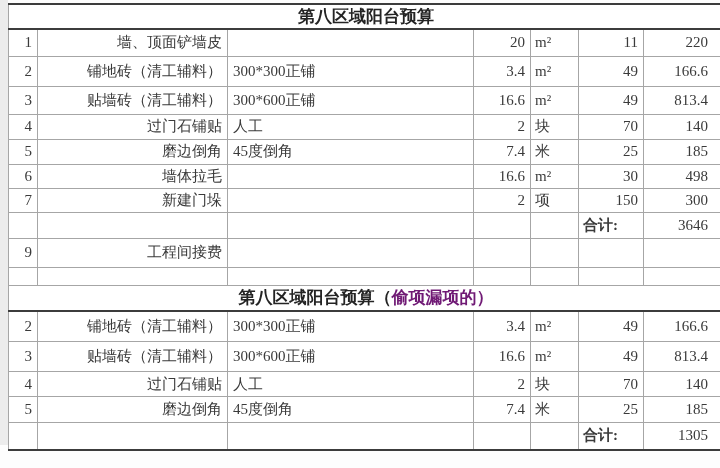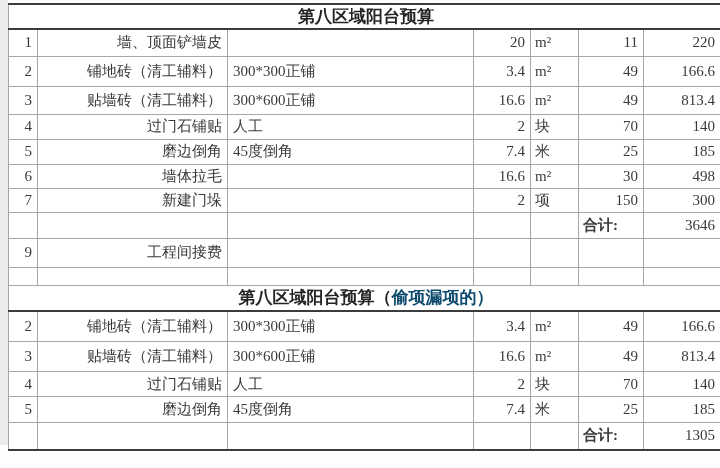--- a/index.html
+++ b/index.html
@@ -34,41 +34,41 @@
     white-space:nowrap;
     overflow:hidden;
     vertical-align:middle;
   }
   .c-num   { text-align:right; }
   .c-item  { text-align:right;  }
   .c-spec  { text-align:left;  }
   .c-qty   { text-align:right; }
   .c-unit  { text-align:left;  padding-left:4px; }
   .c-price { text-align:right; }
-  .c-total { text-align:right; padding-right:5px; }
+  .c-total { text-align:right; padding-right:12px; }
   .sum-label { text-align:left; padding-left:4px;font-weight:bold; }
 
   .title-cell {
     text-align:center;
     font-weight:bold;
     font-size:17px;
     color:#242424;
     border-left:1px solid #a6a6a6;
     border-right:1px solid #a6a6a6;
     padding-left:8px;
   }
   .t1-title .title-cell {
     border-top:2px solid #3c3c3c;
     border-bottom:2px solid #3c3c3c;
   }
   .t2-title .title-cell {
     border-top:none;
     border-bottom:2px solid #3c3c3c;
   }
-  .t2-title .red-part { color:#0c4a6e; }
+  .t2-title .red-part { color:#701a75; }
   .t2 tr:last-child td { border-bottom:2px solid #3c3c3c; }
 </style>
 </head>
 <body>
 
 <div class="screen">
   <div class="gutter"></div>
   <div class="sheet">
 
     <table class="t1">

